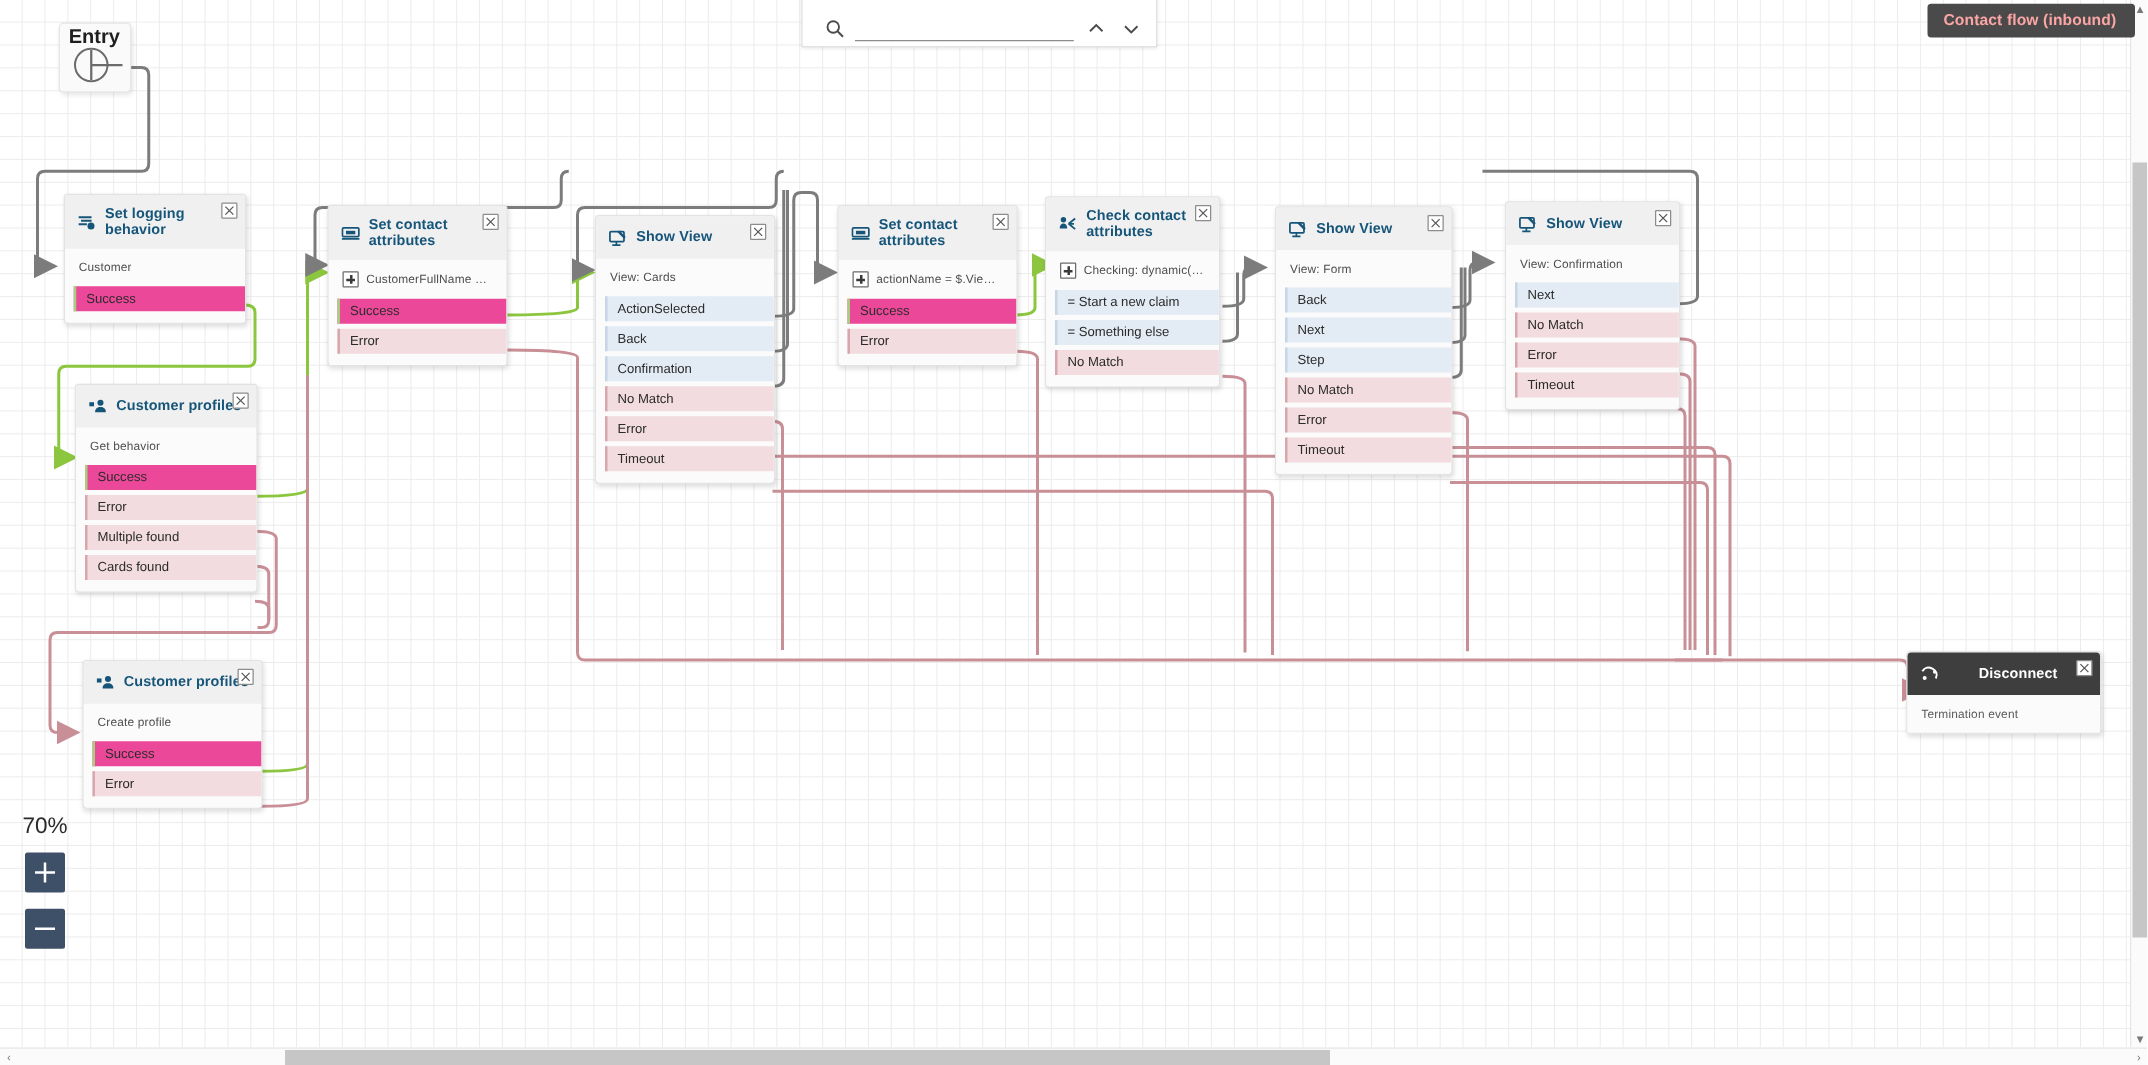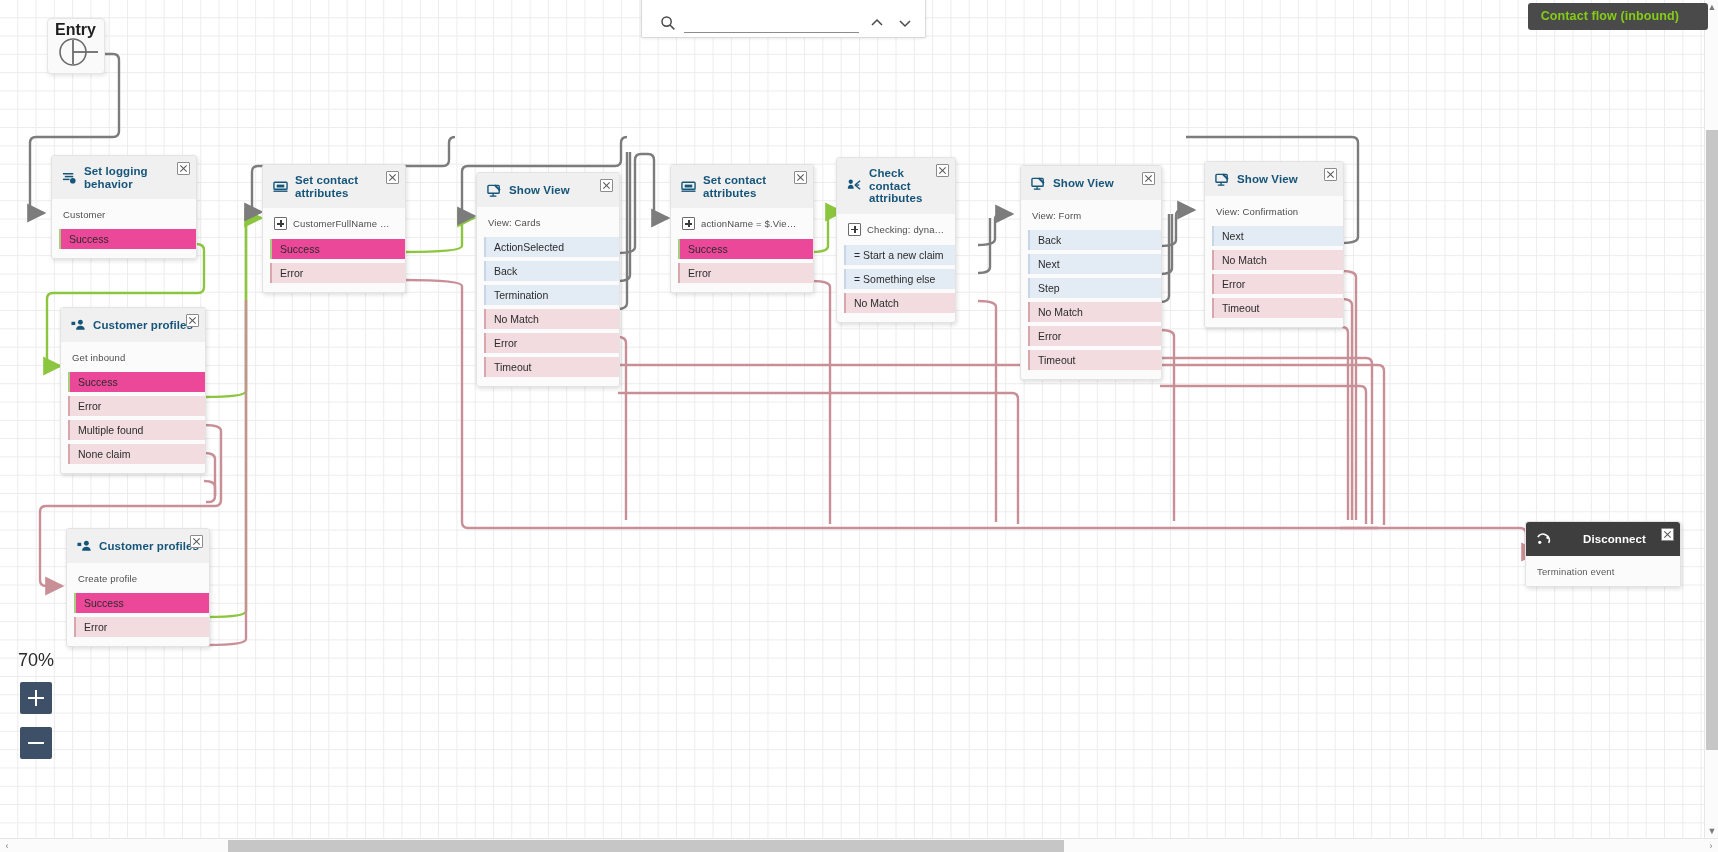--- a/index.html
+++ b/index.html
@@ -170,24 +170,24 @@
     font-family: "Liberation Sans", sans-serif;
     color: #222;
   }
   .chev { width: 20px; height: 20px; cursor: pointer; flex:0 0 auto; }
 
   
   #flow-title {
     position: absolute;
     right: 10px; top: 3px;
     background: #4a4a4a;
-    color: #84cc16;
+    color: #fca5a5;
     font-size: 12.5px;
     font-weight: bold;
-    padding: 6px 29px 7px 13px;
+    padding: 6px 15px 7px 13px;
     border-radius: 3px;
     z-index: 40;
     letter-spacing: .1px;
   }
 
   
   #zoom-pct {
     position: absolute; left: 18px; top: 650px;
     font-size: 18px; color: #2b2b2b; z-index: 30;
   }
@@ -351,27 +351,27 @@
       <div class="node-head">
         <svg class="node-ico" viewBox="0 0 16 16">
           <rect x="0.5" y="4" width="4" height="3.5" fill="#16557a"></rect>
           <circle cx="10" cy="4.5" r="2.6" fill="#16557a"></circle>
           <path d="M5.4,12.5 C5.4,9.6 7.4,8.2 10,8.2 C12.6,8.2 14.6,9.6 14.6,12.5 Z" fill="#16557a"></path>
         </svg>
         <span class="node-title">Customer profiles</span>
         <span class="node-close"></span>
       </div>
       <div class="node-sub">
-        <span class="sub-text">Get inbound</span>
+        <span class="sub-text">Get behavior</span>
       </div>
       <div class="ports">
         <div class="port success">Success</div>
         <div class="port error">Error</div>
         <div class="port error">Multiple found</div>
-        <div class="port error">None claim</div>
+        <div class="port error">Cards found</div>
       </div>
     </div>
 
     <div class="node" id="n2" style="left:66px; top:528px; width:144px;">
       <div class="node-head">
         <svg class="node-ico" viewBox="0 0 16 16">
           <rect x="0.5" y="4" width="4" height="3.5" fill="#16557a"></rect>
           <circle cx="10" cy="4.5" r="2.6" fill="#16557a"></circle>
           <path d="M5.4,12.5 C5.4,9.6 7.4,8.2 10,8.2 C12.6,8.2 14.6,9.6 14.6,12.5 Z" fill="#16557a"></path>
         </svg>
@@ -417,21 +417,21 @@
         </svg>
         <span class="node-title">Show View</span>
         <span class="node-close"></span>
       </div>
       <div class="node-sub">
         <span class="sub-text">View: Cards</span>
       </div>
       <div class="ports">
         <div class="port neutral">ActionSelected</div>
         <div class="port neutral">Back</div>
-        <div class="port neutral">Termination</div>
+        <div class="port neutral">Confirmation</div>
         <div class="port error">No Match</div>
         <div class="port error">Error</div>
         <div class="port error">Timeout</div>
       </div>
     </div>
 
     <div class="node" id="n5" style="left:670px; top:164px; width:144px;">
       <div class="node-head">
         <svg class="node-ico" viewBox="0 0 16 16">
           <rect x="1" y="3.5" width="14" height="7.5" rx="1" fill="none" stroke="#16557a" stroke-width="1.5"></rect>
@@ -444,21 +444,21 @@
       <div class="node-sub">
         <span class="plus-box"></span>
         <span class="sub-text">actionName = $.Views.Vie...</span>
       </div>
       <div class="ports">
         <div class="port success">Success</div>
         <div class="port error">Error</div>
       </div>
     </div>
 
-    <div class="node" id="n6" style="left:836px; top:157px; width:120px;">
+    <div class="node" id="n6" style="left:836px; top:157px; width:140px;">
       <div class="node-head">
         <svg class="node-ico" viewBox="0 0 16 16">
           <circle cx="4" cy="4" r="2.3" fill="#16557a"></circle>
           <path d="M0.8,11.5 C0.8,8.6 2.2,7.3 4,7.3 C5.8,7.3 7.2,8.6 7.2,11.5 Z" fill="#16557a"></path>
           <line x1="8.5" y1="7.5" x2="14" y2="3" stroke="#16557a" stroke-width="1.5"></line>
           <line x1="8.5" y1="7.5" x2="14" y2="12" stroke="#16557a" stroke-width="1.5"></line>
           <line x1="8.5" y1="7.5" x2="13" y2="7.5" stroke="#16557a" stroke-width="1.5"></line>
         </svg>
         <span class="node-title">Check contact attributes</span>
         <span class="node-close"></span>

